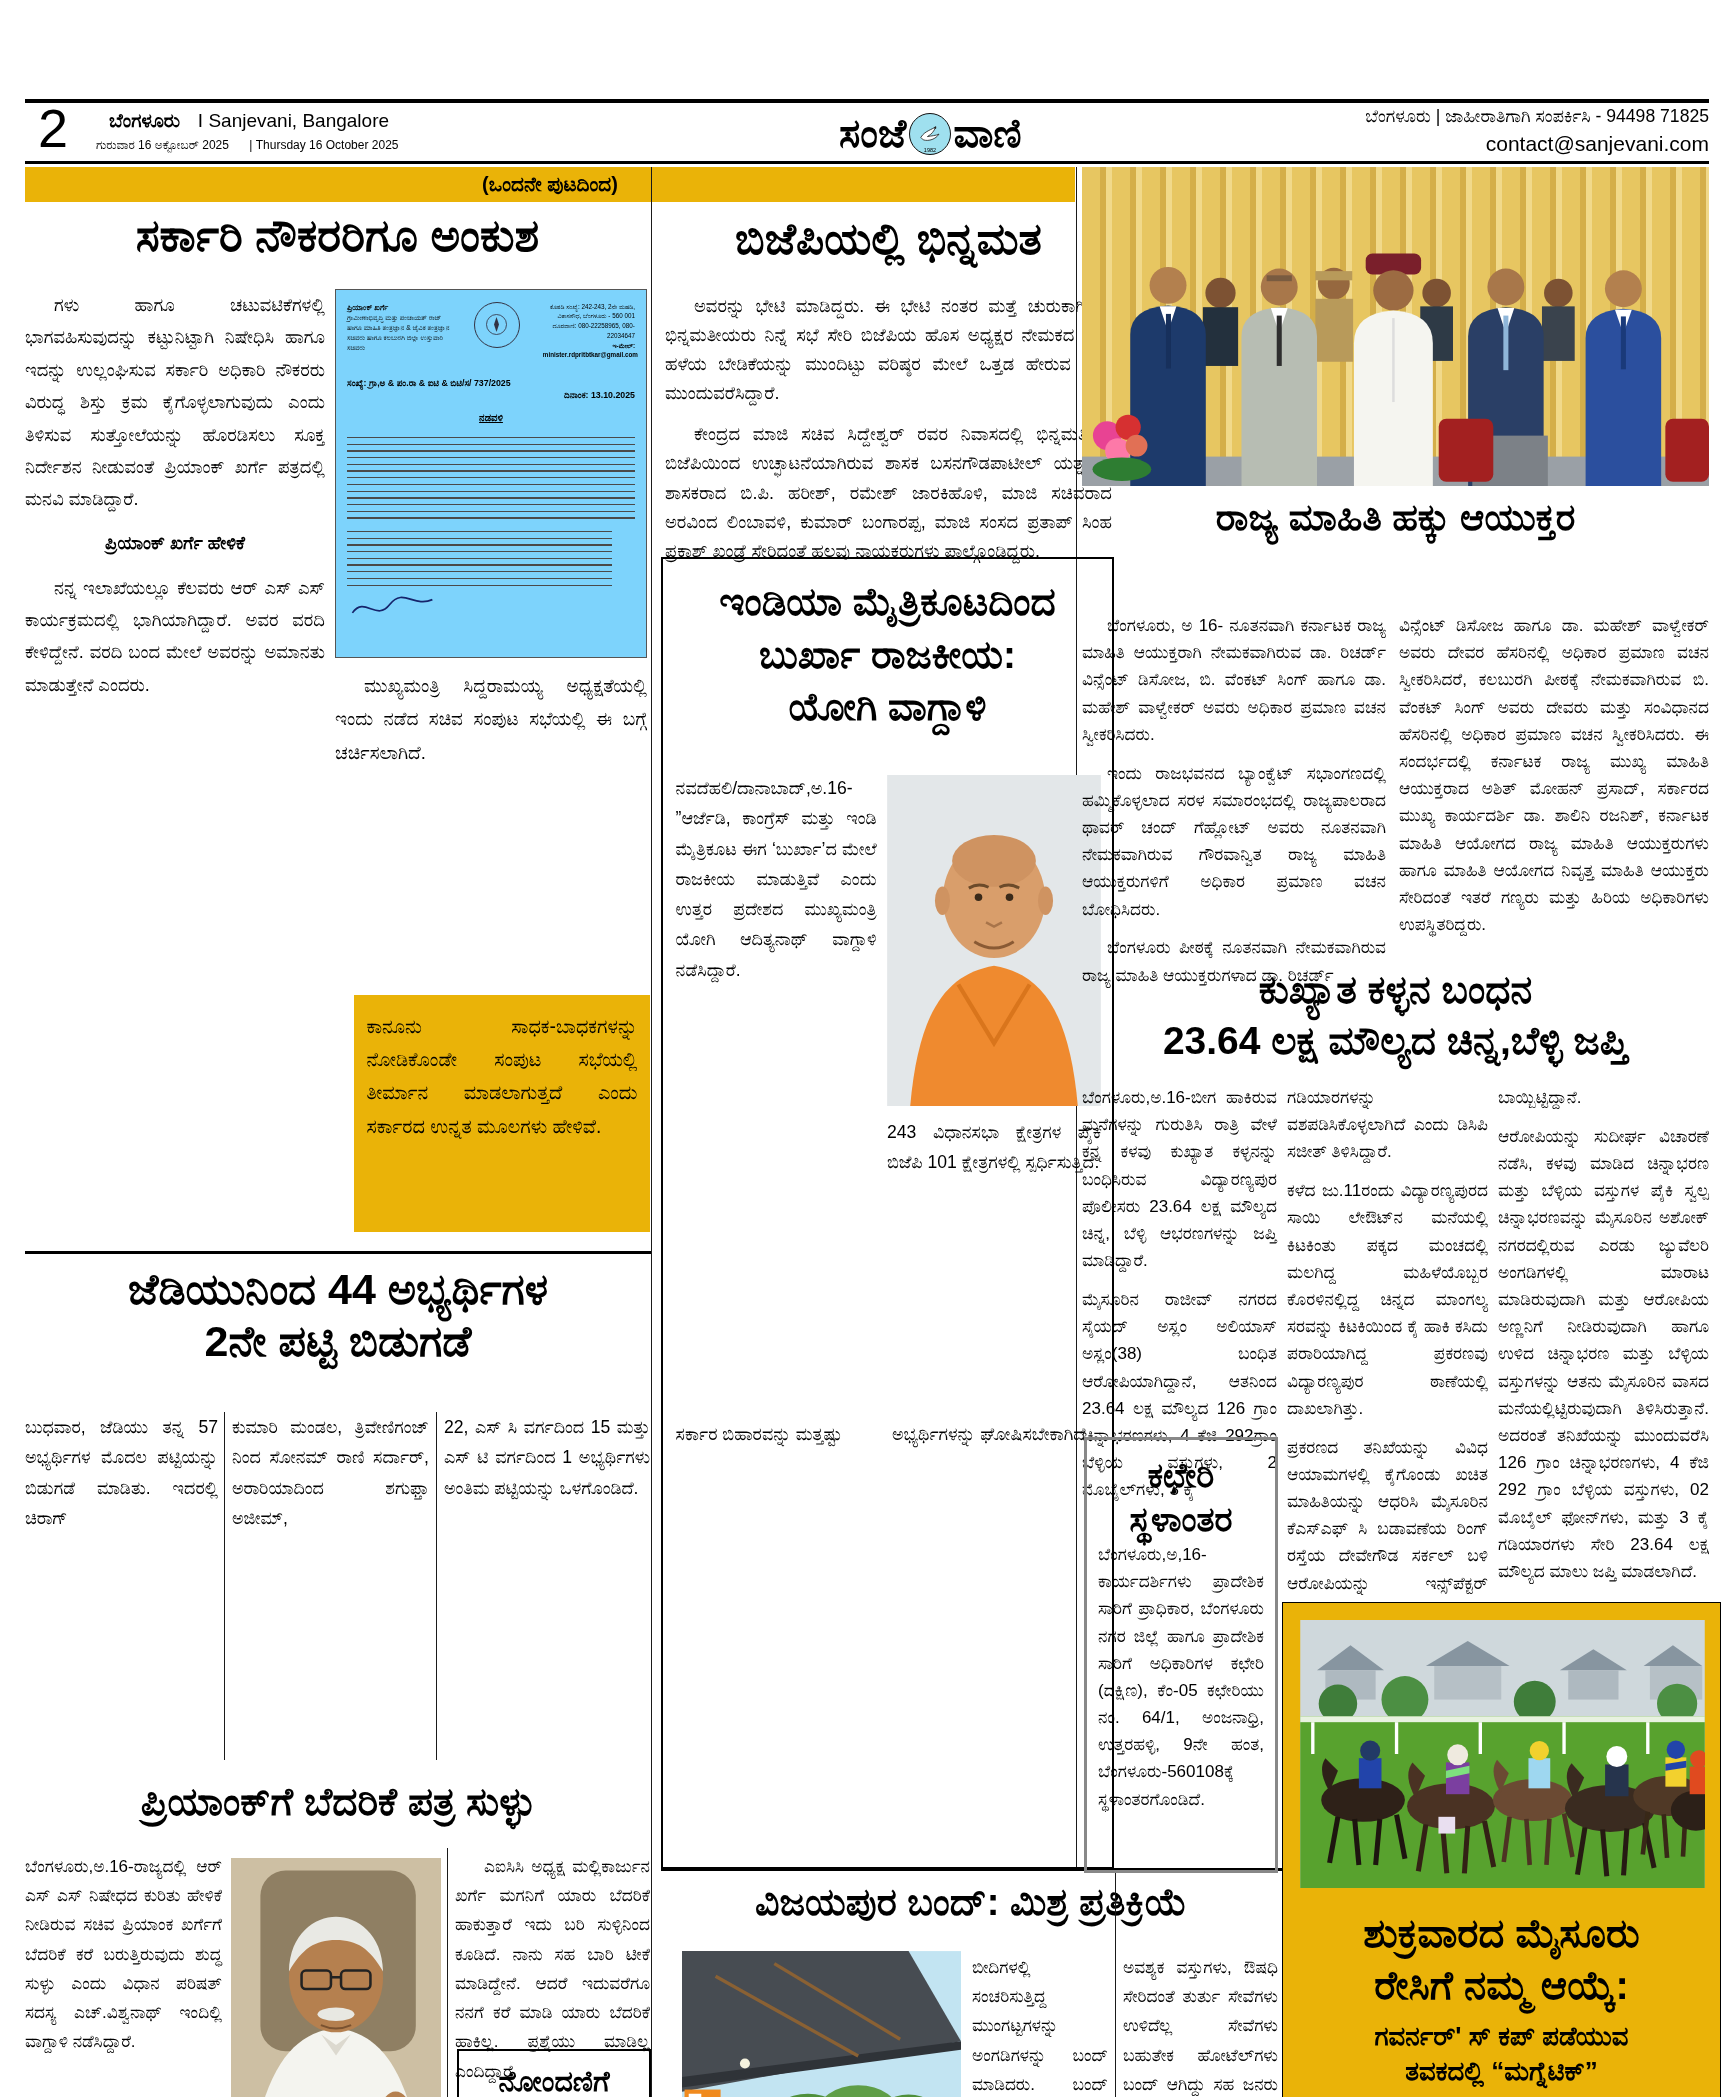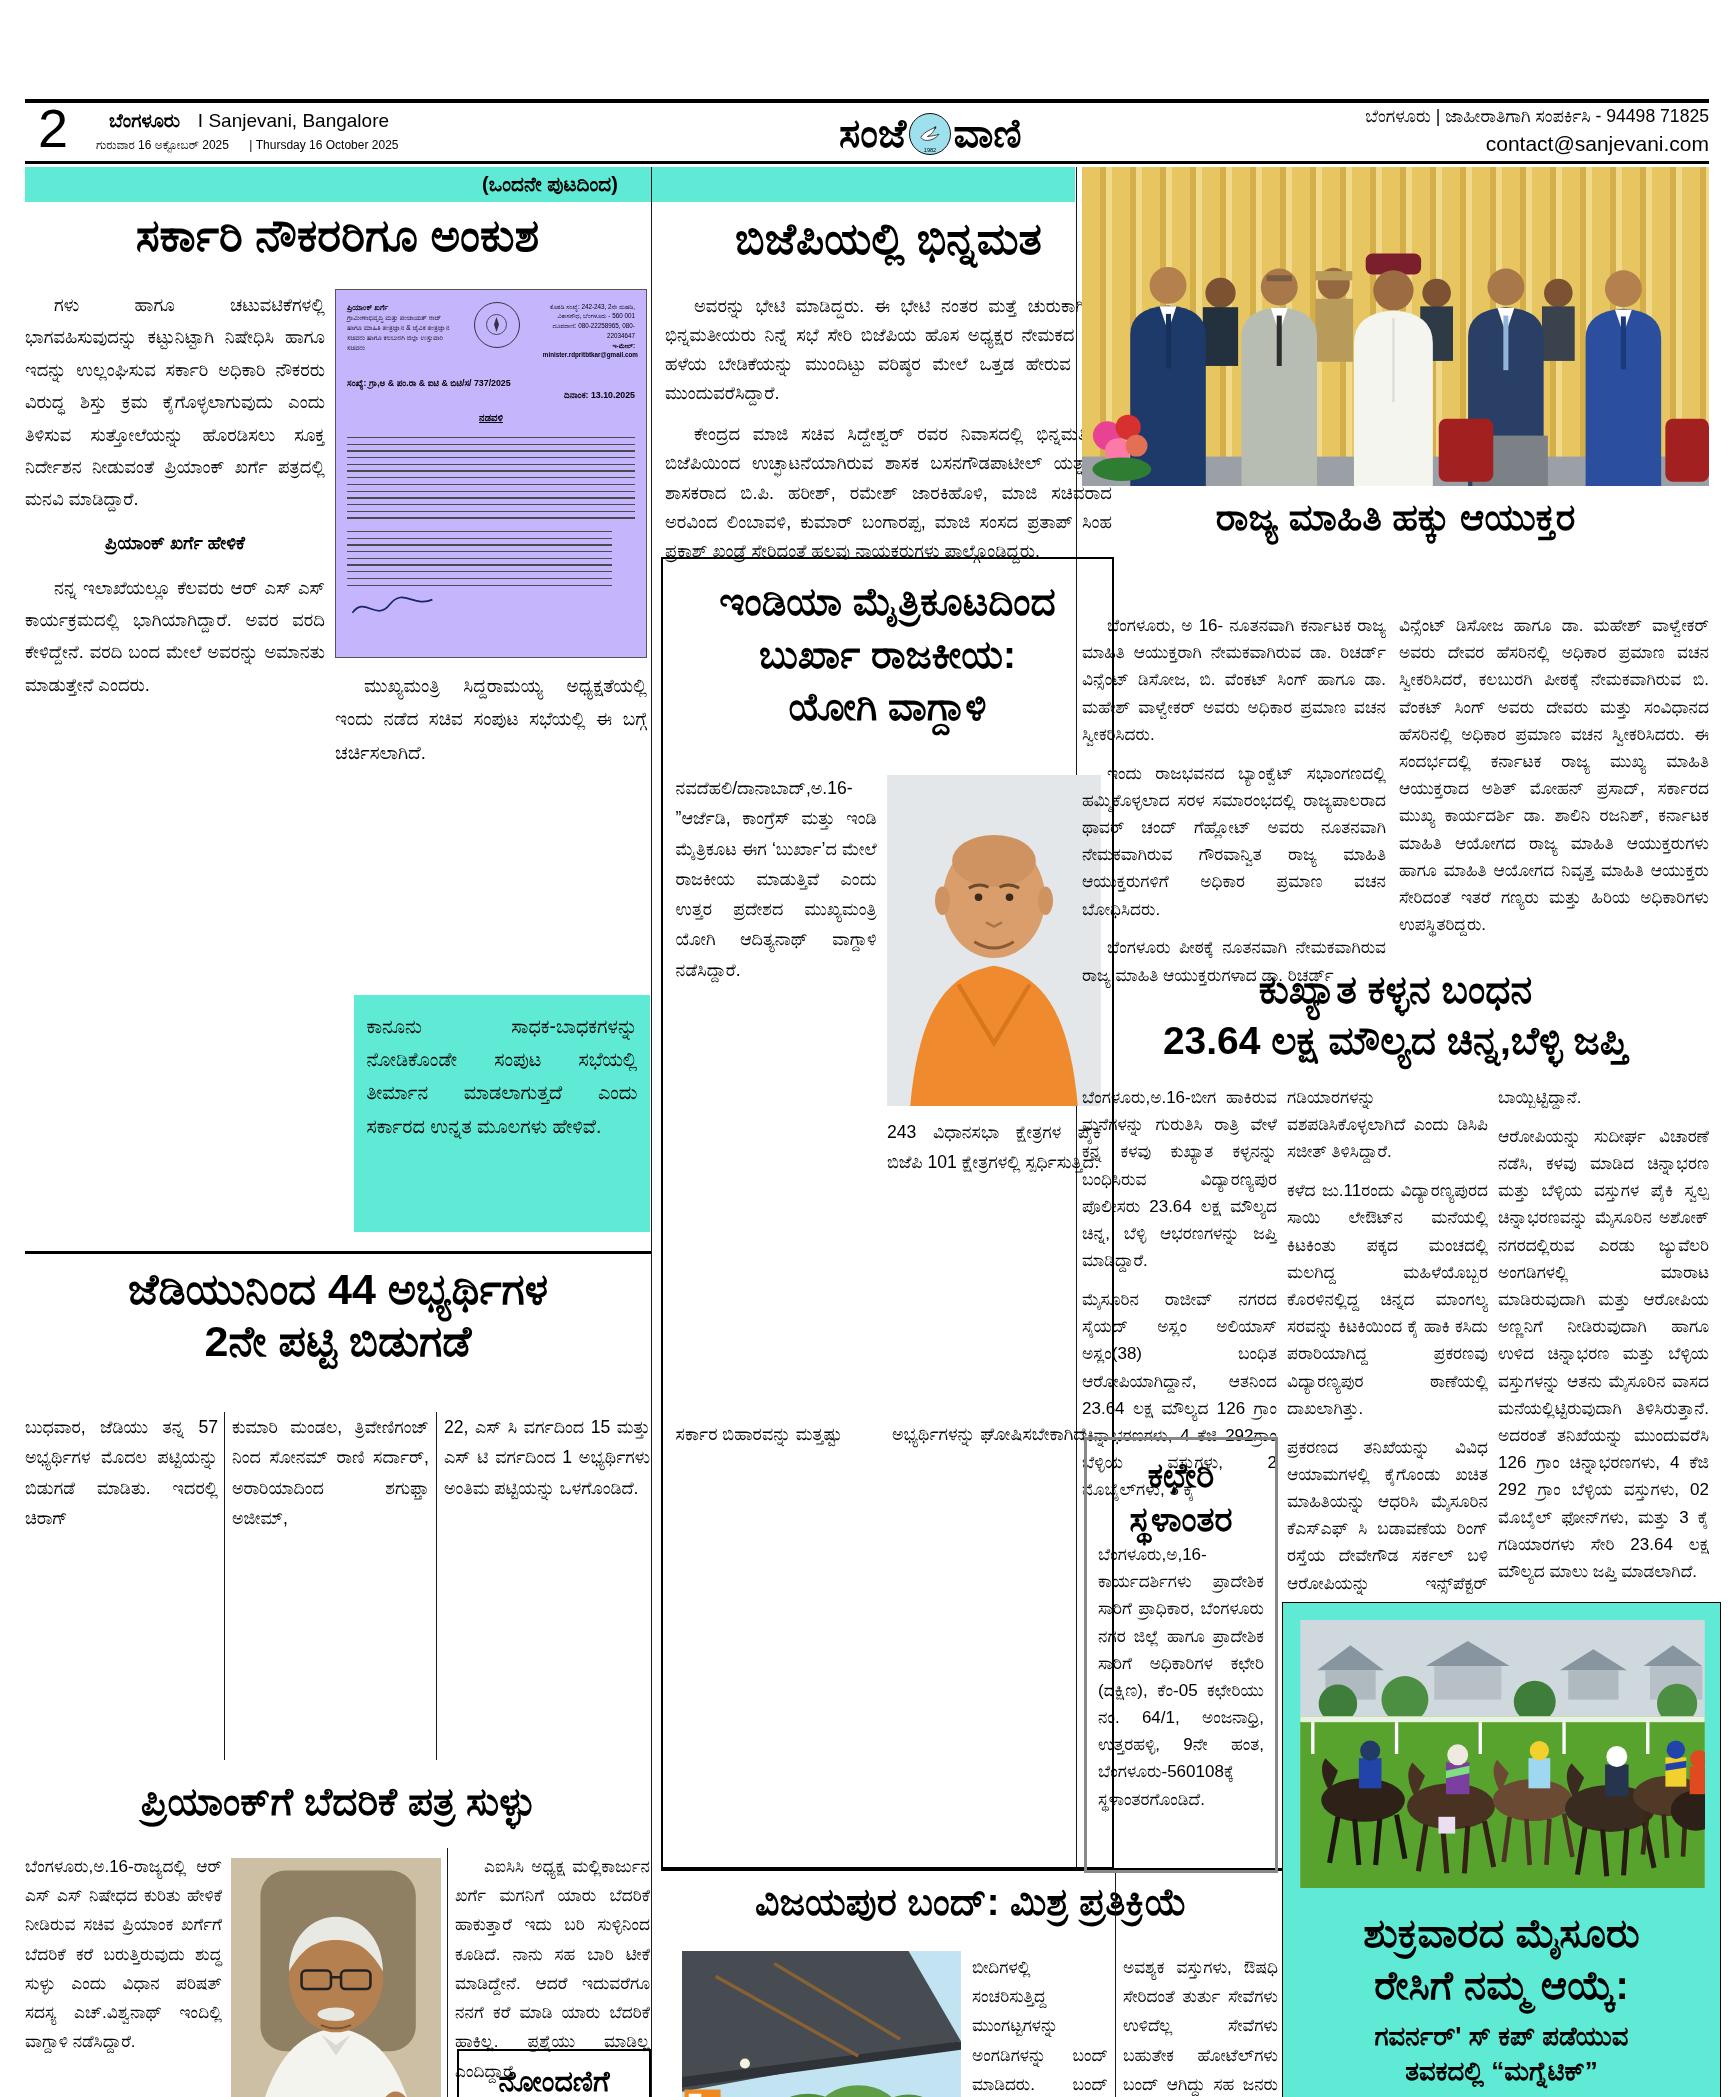--- a/index.html
+++ b/index.html
@@ -5,21 +5,21 @@
   * { box-sizing: border-box; margin: 0; padding: 0; }
   html,body { width: 1734px; background:#ffffff; font-family:"Liberation Sans", sans-serif; color:#000; }
   .page { position:relative; width:1734px; height:2743px; background:#fff; overflow:hidden; }
   .abs { position:absolute; }
   .rule { background:#000; }
   .vrule { background:#1a1a1a; }
   .hl { font-weight:800; text-align:center; line-height:1.22; }
   .body-txt { text-align:justify; font-size:17.6px; line-height:1.72; }
   .body-txt p { margin-bottom:11.7px; text-indent:29px; }
   .center { text-align:center; }
-  .graybg { background:#5eead4; }
+  .graybg { background:#eab308; }
   .boxed { border:2.5px solid #000; }
   .bars { background:repeating-linear-gradient(to bottom,#4a4a4a 0 1.3px,transparent 1.3px 6.7px); }
   svg { display:block; }
 </style>
 </head>
 <body>
 
 <div class="page">
 
   <div class="abs rule" style="left:25px;top:99px;width:1684px;height:3.8px"></div>
@@ -58,21 +58,21 @@
   <div class="abs vrule" style="left:447px;top:1848px;width:1.3px;height:736px"></div>
 
   <div class="abs hl" style="left:25px;top:209px;width:625px;font-size:45px">ಸರ್ಕಾರಿ ನೌಕರರಿಗೂ ಅಂಕುಶ</div>
 
   <div class="abs body-txt" style="left:25px;top:289px;width:300px;height:952px;font-size:18px;line-height:1.8">
     <p>ಗಳು ಹಾಗೂ ಚಟುವಟಿಕೆಗಳಲ್ಲಿ ಭಾಗವಹಿಸುವುದನ್ನು ಕಟ್ಟುನಿಟ್ಟಾಗಿ ನಿಷೇಧಿಸಿ ಹಾಗೂ ಇದನ್ನು ಉಲ್ಲಂಘಿಸುವ ಸರ್ಕಾರಿ ಅಧಿಕಾರಿ ನೌಕರರು ವಿರುದ್ಧ ಶಿಸ್ತು ಕ್ರಮ ಕೈಗೊಳ್ಳಲಾಗುವುದು ಎಂದು ತಿಳಿಸುವ ಸುತ್ತೋಲೆಯನ್ನು ಹೊರಡಿಸಲು ಸೂಕ್ತ ನಿರ್ದೇಶನ ನೀಡುವಂತೆ ಪ್ರಿಯಾಂಕ್ ಖರ್ಗೆ ಪತ್ರದಲ್ಲಿ ಮನವಿ ಮಾಡಿದ್ದಾರೆ.</p>
     <p style="text-align:center;font-weight:800;text-indent:0">ಪ್ರಿಯಾಂಕ್ ಖರ್ಗೆ ಹೇಳಿಕೆ</p>
     <p>ನನ್ನ ಇಲಾಖೆಯಲ್ಲೂ ಕೆಲವರು ಆರ್ ಎಸ್ ಎಸ್ ಕಾರ್ಯಕ್ರಮದಲ್ಲಿ ಭಾಗಿಯಾಗಿದ್ದಾರೆ. ಅವರ ವರದಿ ಕೇಳಿದ್ದೇನೆ. ವರದಿ ಬಂದ ಮೇಲೆ ಅವರನ್ನು ಅಮಾನತು ಮಾಡುತ್ತೇನೆ ಎಂದರು.</p>
   </div>
 
-  <div class="abs" style="left:335px;top:289px;width:312px;height:369px;background:#c4b5fd;border:1.3px solid #555;padding:11.7px 11px">
+  <div class="abs" style="left:335px;top:289px;width:312px;height:369px;background:#7dd3fc;border:1.3px solid #555;padding:11.7px 11px">
     <div style="display:flex;justify-content:space-between">
       <div style="width:36%;font-size:6.7px;line-height:1.5">
         <div style="font-weight:700;font-size:7.6px">ಪ್ರಿಯಾಂಕ್ ಖರ್ಗೆ</div>
         <div>ಗ್ರಾಮೀಣಾಭಿವೃದ್ಧಿ ಮತ್ತು ಪಂಚಾಯತ್ ರಾಜ್ ಹಾಗೂ ಮಾಹಿತಿ ತಂತ್ರಜ್ಞಾನ &amp; ಜೈವಿಕ ತಂತ್ರಜ್ಞಾನ ಸಚಿವರು ಹಾಗೂ ಕಲಬುರಗಿ ಜಿಲ್ಲಾ ಉಸ್ತುವಾರಿ ಸಚಿವರು</div>
       </div>
       <div style="width:46px;height:46px;border:1.3px solid #334;border-radius:50%;display:flex;align-items:center;justify-content:center">
         <svg width="25" height="25" viewBox="0 0 60 60">
             <circle cx="30" cy="30" r="24" fill="none" stroke="#334" stroke-width="2"></circle>
             <path d="M30 12 L36 30 L30 48 L24 30 Z" fill="#334"></path>
           </svg>

